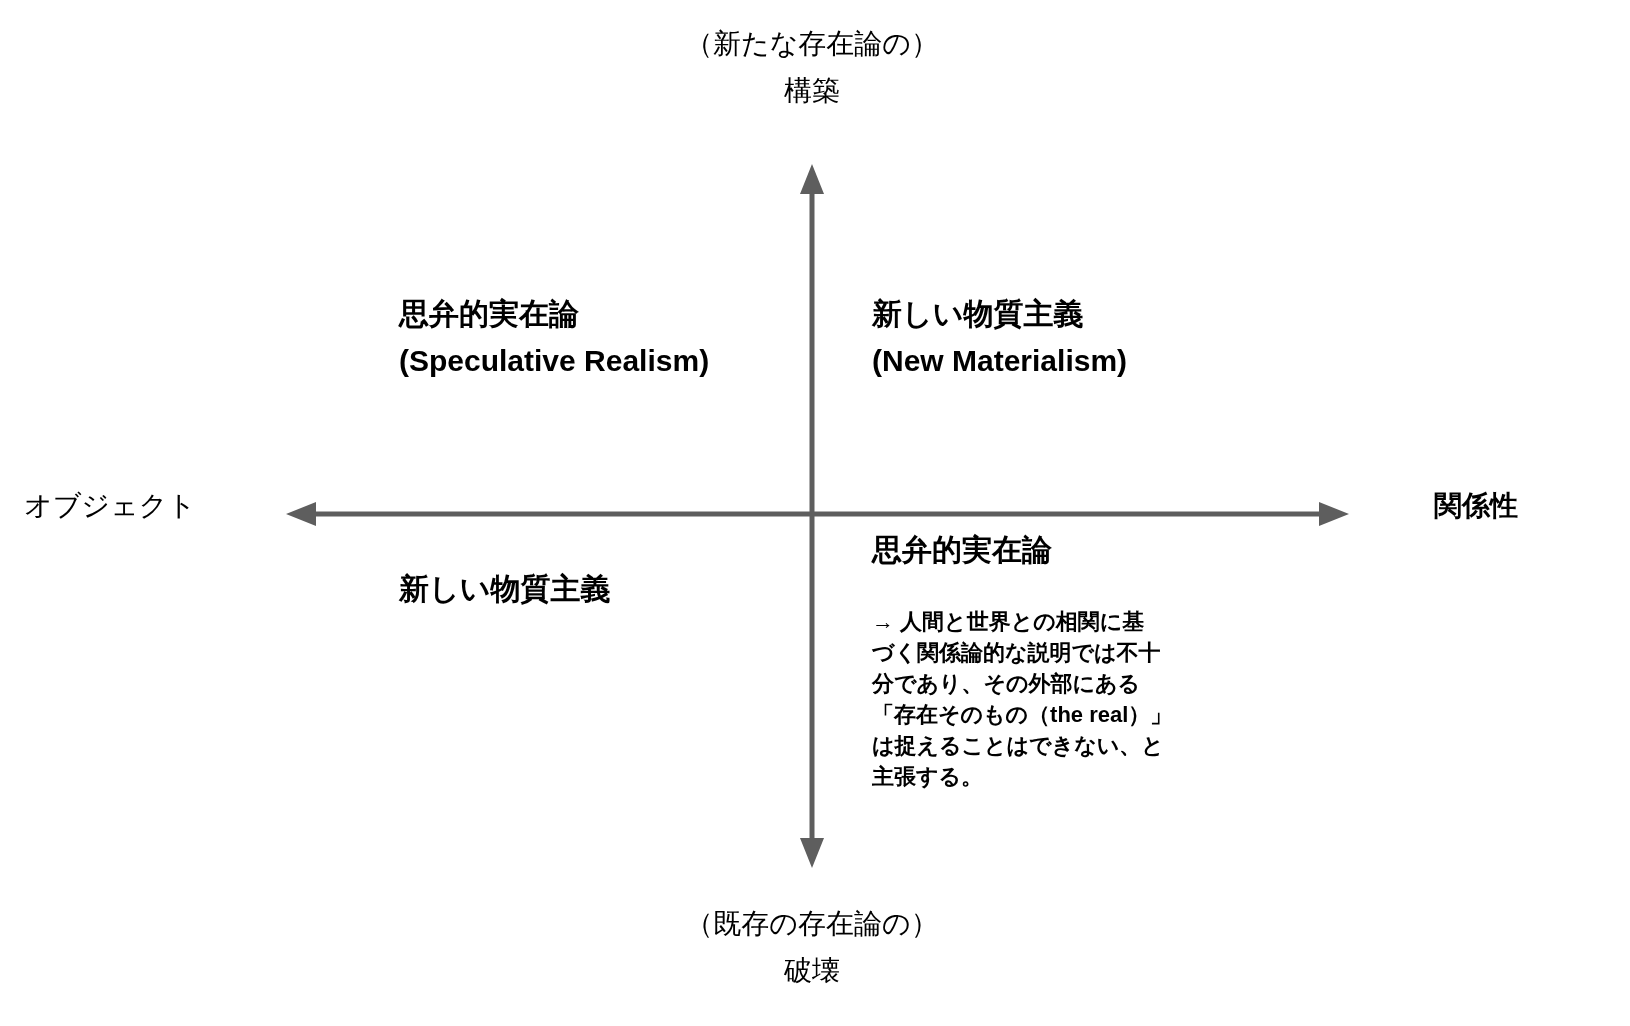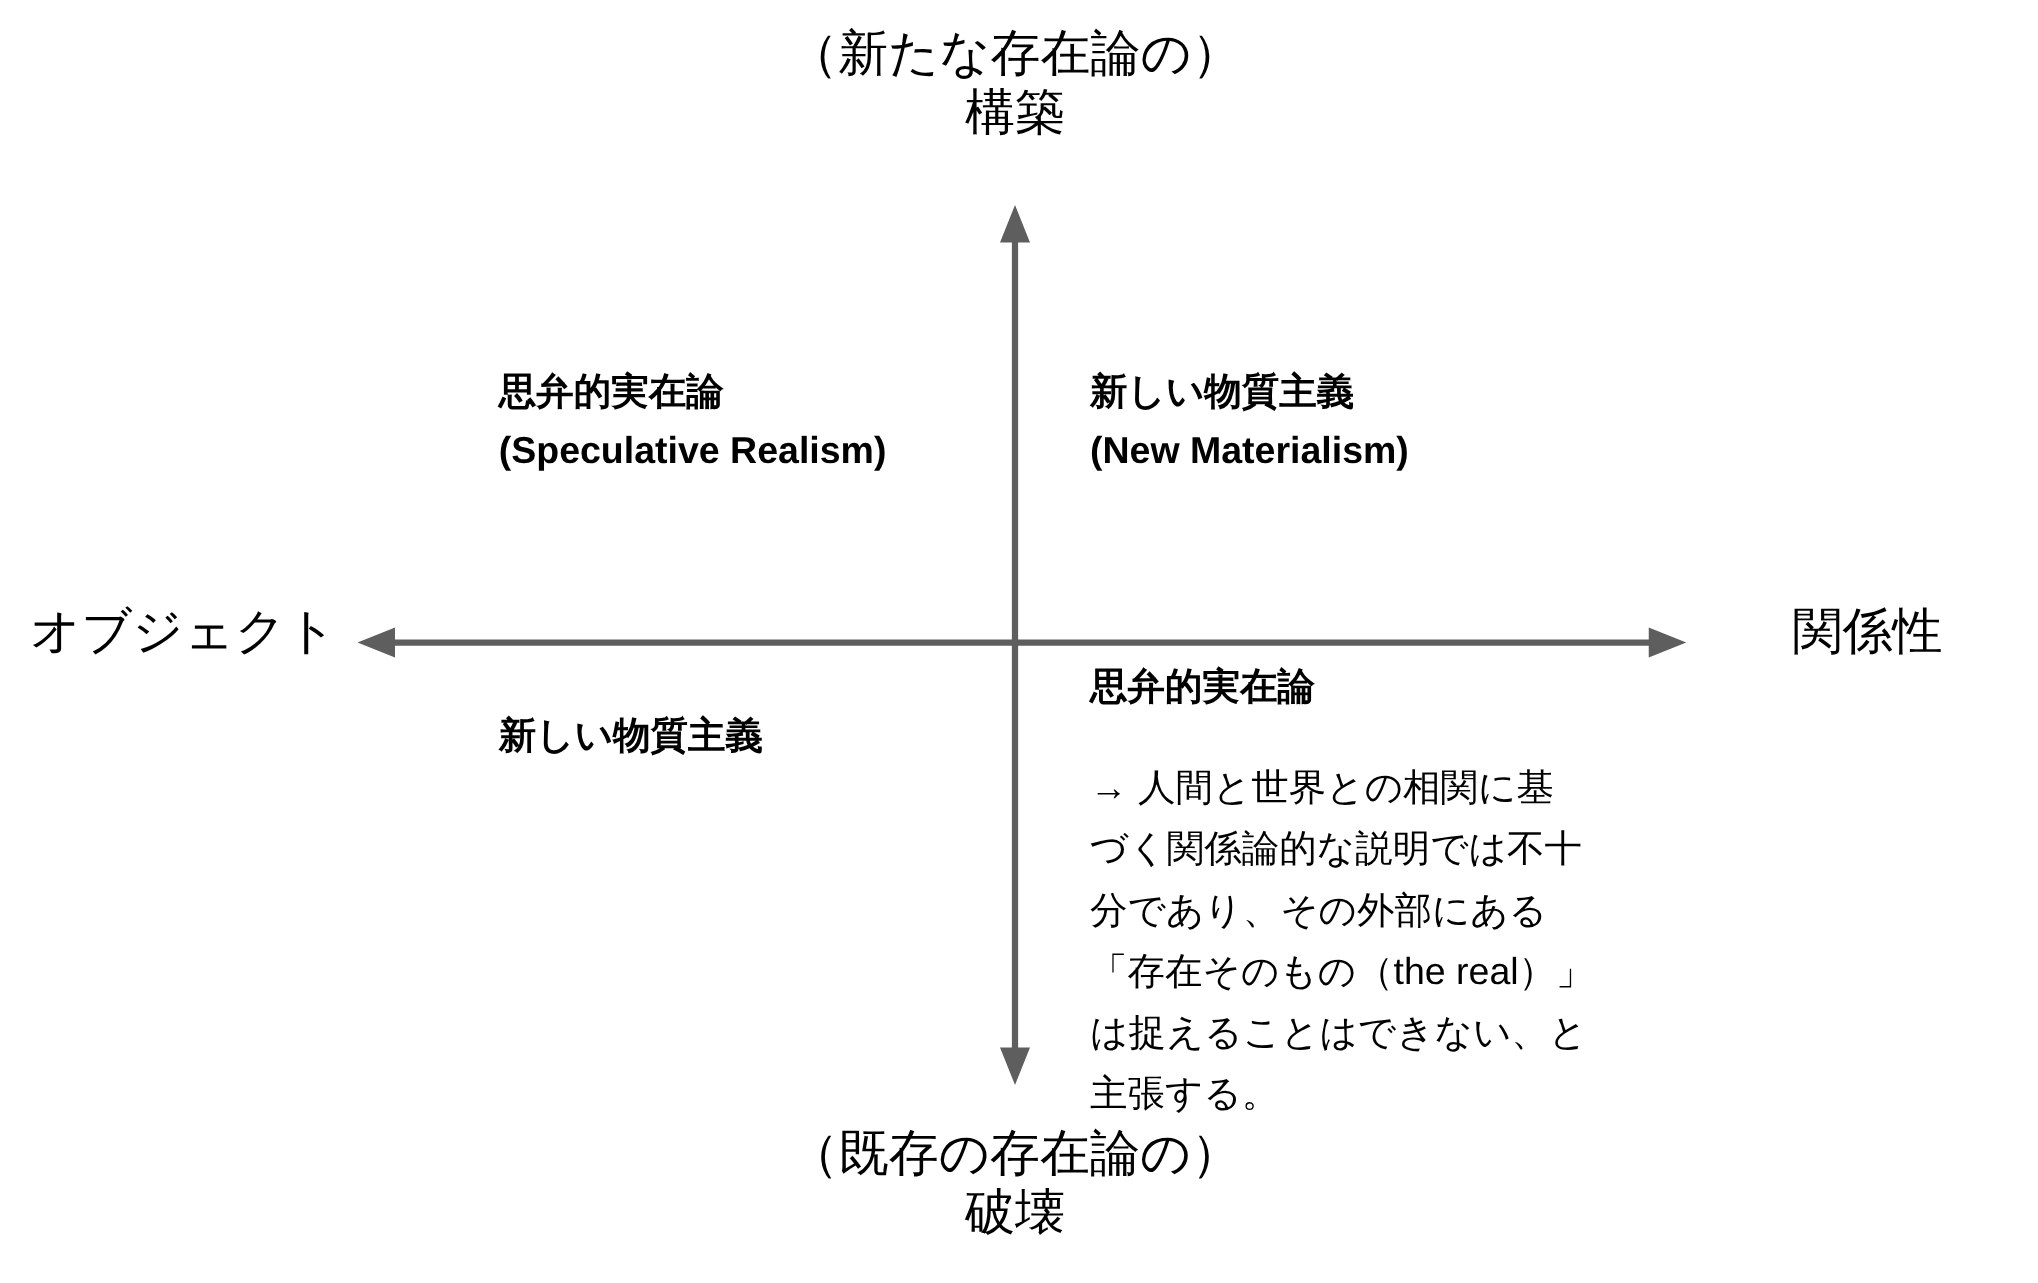--- a/index.html
+++ b/index.html
@@ -25,21 +25,21 @@
   }
   .axes-svg line {
     stroke: var(--arrow-color, #5e5e5e);
     stroke-width: 5;
   }
   .axes-svg polygon {
     fill: var(--arrow-color, #5e5e5e);
   }
   .axis-label {
     position: absolute;
-    font-size: 40px;
+    font-size: 28px;
     line-height: 47px;
     white-space: pre-line;
     color: var(--text-color, #000000);
   }
   .axis-label.centered {
     width: 600px;
     text-align: center;
   }
   .q-title {
     position: absolute;
@@ -52,23 +52,23 @@
   .q-subtitle {
     position: absolute;
     font-size: 30px;
     font-weight: 700;
     line-height: 38px;
     white-space: pre-line;
     color: var(--text-color, #000000);
   }
   .q-body {
     position: absolute;
-    font-size: 30px;
-    font-weight: 400;
-    line-height: 49px;
+    font-size: 22px;
+    font-weight: 700;
+    line-height: 31px;
     white-space: pre-line;
     color: var(--text-color, #000000);
   }
 </style>
 </head>
 <body>
 
 <div class="canvas">
 
   <svg class="axes-svg" viewBox="0 0 1630 1026" xmlns="http://www.w3.org/2000/svg">
@@ -81,21 +81,21 @@
   </svg>
 
   <div class="axis-label centered" style="left:512px; top:20px;">（新たな存在論の）
 構築</div>
 
   <div class="axis-label" style="left:24px; top:482px;">オブジェクト</div>
 
   <div class="axis-label centered" style="left:512px; top:900px;">（既存の存在論の）
 破壊</div>
 
-  <div class="axis-label" style="left:1434px; top:482px;">関係性</div>
+  <div class="axis-label" style="left:1434px; top:482px;font-weight:bold;">関係性</div>
 
   <div class="q-title" style="left:399px; top:290px;">思弁的実在論
 (Speculative Realism)</div>
 
   <div class="q-title" style="left:872px; top:290px;">新しい物質主義
 (New Materialism)</div>
 
   <div class="q-subtitle" style="left:399px; top:570px;">新しい物質主義</div>
 
 

